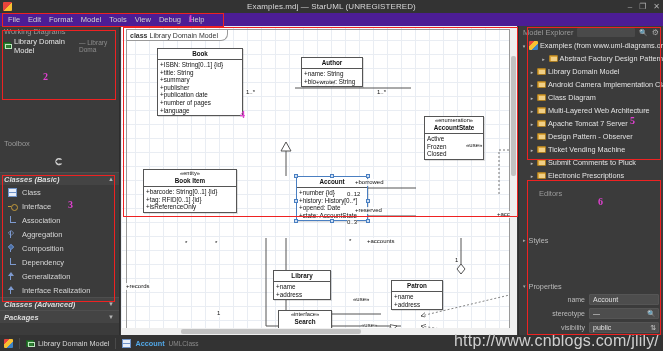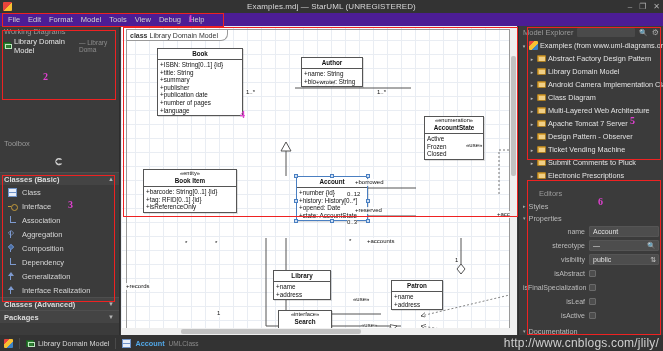--- a/index.html
+++ b/index.html
@@ -76,21 +76,21 @@
   .working-area { height:110px; }
 
   
   .toolbox-hdr { margin-top:2px; }
   .tb-cursor-row { height:22px; display:flex; align-items:center; justify-content:center; }
   .cursor-glyph { font-size:12px; color:#cfcfcf; transform:scaleX(-1); }
 
   .tb-group-hdr {
     height:13px; display:flex; align-items:center; justify-content:space-between;
     padding:0 5px 0 4px; background:#444444; border-top:1px solid #4e4e4e;
-    font-size:7.5px; font-weight:bold; color:#dcdcdc;
+    font-size:7.5px; font-weight:bold; color:#dcdcdc;font-style:italic;
   }
   .tb-group-hdr .caret { font-size:6px; color:#b4b4b4; }
   .tb-item {
     height:14px; display:flex; align-items:center; gap:5px; padding-left:8px;
     font-size:7.5px; color:#d6d6d6;
   }
   .tb-ico { width:9px; height:9px; flex:none; position:relative; }
   .ico-class { border:1px solid #6f93c9; background:#e8eef8; }
   .ico-class:after { content:""; position:absolute; left:0; top:3px; width:7px; height:1px; background:#6f93c9; }
   .ico-iface { }
@@ -183,21 +183,21 @@
   }
   .fold:after{ content:""; position:absolute; left:1px; top:1px; width:6px; height:4px; background:#f0cf86; }
   .pkg-root {
     width:9px; height:9px; flex:none; border-radius:1px;
     background:linear-gradient(135deg,#e8453c 0 33%, #f7c032 33% 66%, #3d82c4 66% 100%);
   }
 
   .editors-hdr { height:13px; line-height:13px; padding-left:20px; font-size:7.5px; color:#9a9a9a; }
   .sec-row {
     height:12px; display:flex; align-items:center; gap:3px; padding-left:4px;
-    font-size:7.3px; color:#b9b9b9;
+    font-size:7.3px; color:#b9b9b9;margin-top:34px;
   }
   .sec-row .tri { font-size:5px; color:#a8a8a8; }
   .prop-row {
     height:14px; display:flex; align-items:center; gap:4px; padding:0 4px 0 4px;
   }
   .prop-label { width:62px; text-align:right; font-size:7px; color:#bdbdbd; flex:none; }
   .prop-field {
     flex:1; height:11px; background:#4d4d4d; border:1px solid #555; border-radius:1px;
     font-size:7px; color:#e0e0e0; line-height:10px; padding-left:3px; position:relative;
   }
@@ -212,21 +212,21 @@
     background:#333333; display:flex; align-items:center; gap:4px; padding-left:4px;
   }
   .sb-icon-pkg { width:9px; height:9px; border-radius:1px;
     background:linear-gradient(135deg,#e8453c 0 33%, #f7c032 33% 66%, #3d82c4 66% 100%); }
   .sb-sep { width:1px; height:11px; background:#4a4a4a; margin:0 2px; }
   .sb-text { font-size:7.3px; color:#d6d6d6; }
   .sb-text.blue { color:#52a8e8; font-weight:bold; }
   .sb-text.dim { color:#8a8a8a; font-size:6.5px; }
   .watermark {
     position:absolute; right:4px; bottom:1px;
-    font-size:12px; color:#cfcfcf; letter-spacing:.2px;
+    font-size:16px; color:#cfcfcf; letter-spacing:.2px;
   }
   .scroll-h {
     position:absolute; left:121px; bottom:16px; width:396px; height:7px; background:#efefef;
   }
   .scroll-h .thumb { position:absolute; left:60px; top:1px; width:180px; height:5px; background:#c2c2c2; border-radius:2px;}
   .scroll-v {
     position:absolute; left:510px; top:26px; width:7px; height:309px; background:#efefef;
   }
   .scroll-v .thumb { position:absolute; top:30px; left:1px; width:5px; height:120px; background:#c2c2c2; border-radius:2px;}
 </style>
@@ -489,21 +489,21 @@
       <span class="mag">🔍</span>
       <span class="gear">⚙</span>
     </div>
 
     <div class="tree">
       <div class="tree-row">
         <span class="tw">▾</span>
         <span class="pkg-root"></span>
         <span>Examples (from www.uml-diagrams.org)</span>
       </div>
-      <div class="tree-row" style="padding-left:8px;">
+      <div class="tree-row" style="padding-left:8px;justify-content:flex-end;">
         <span class="tw">▸</span>
         <span class="fold"></span>
         <span>Abstract Factory Design Pattern</span>
       </div>
       <div class="tree-row" style="padding-left:8px;">
         <span class="tw">▸</span>
         <span class="fold"></span>
         <span>Library Domain Model</span>
       </div>
       <div class="tree-row" style="padding-left:8px;">

